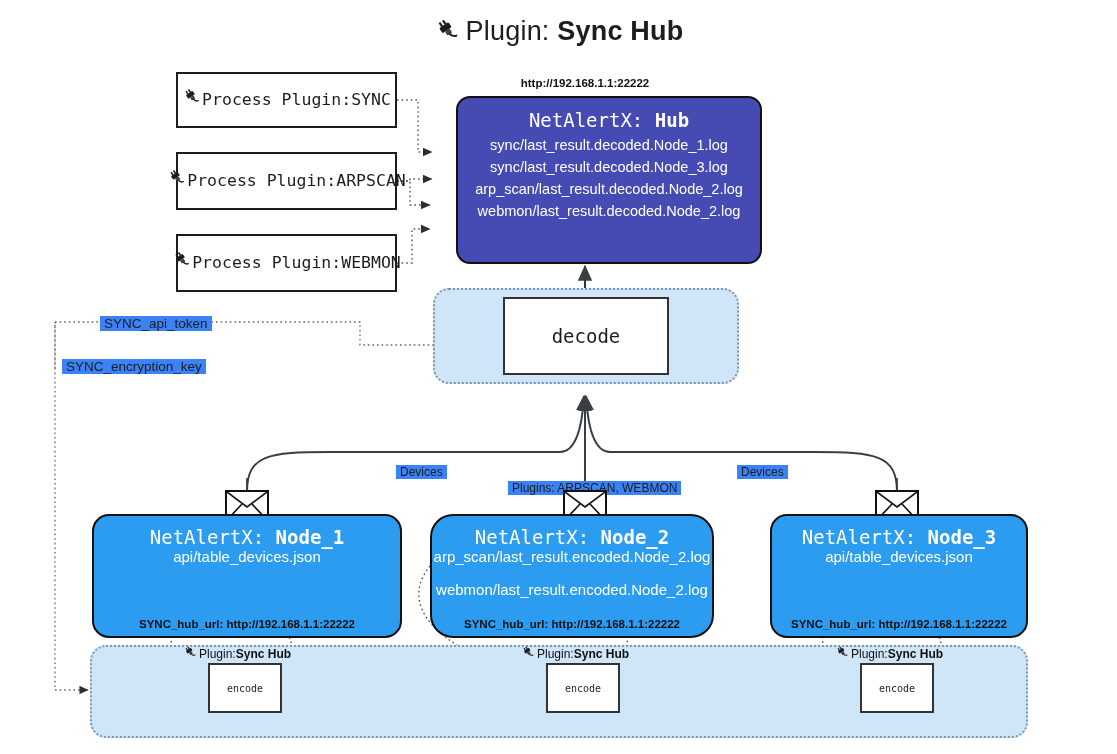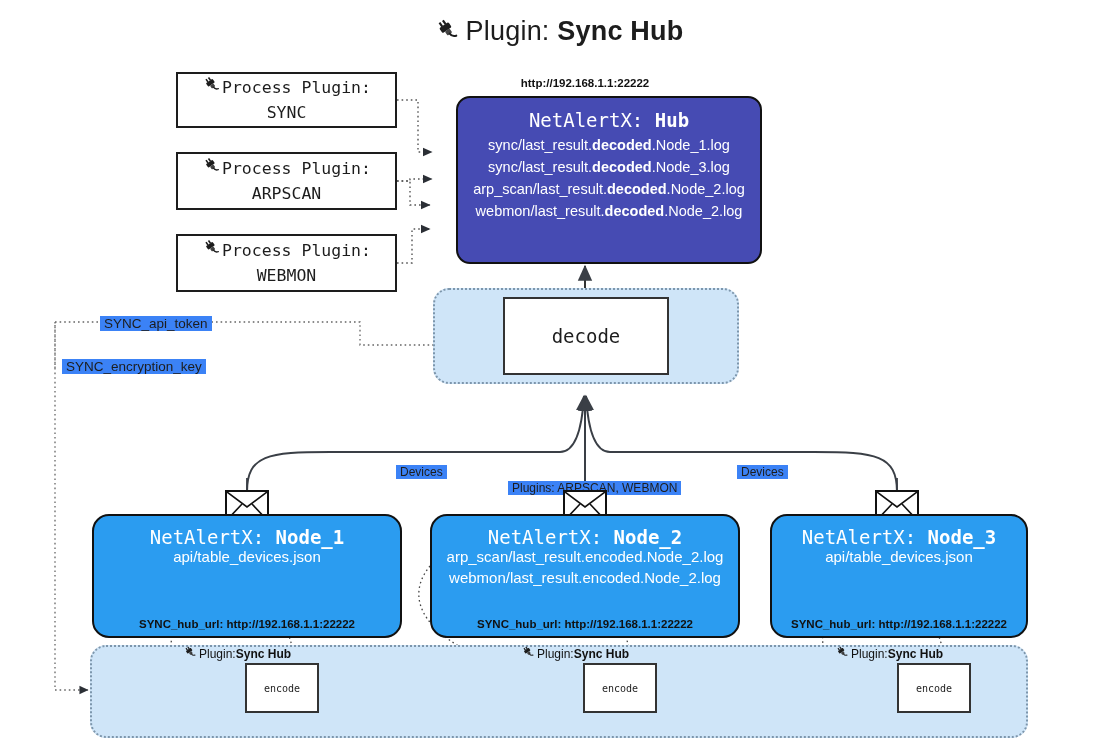--- a/index.html
+++ b/index.html
@@ -11,49 +11,49 @@
   
   .title{position:absolute;left:0;top:16px;width:1117px;text-align:center;
          font-size:27px;letter-spacing:.2px;white-space:nowrap;}
   .title .plug{display:inline-block;vertical-align:-3px;margin-right:6px;}
   .title b{font-weight:bold;}
 
   
   .procbox{position:absolute;border:2px solid #1d1d1d;background:#ffffff;
            font-family:"DejaVu Sans Mono","Liberation Mono",monospace;
            font-size:16.5px;line-height:1.45;text-align:center;
-           display:flex;flex-direction:column;align-items:center;justify-content:center;
+           display:flex;align-items:center;justify-content:center;
            box-sizing:border-box;}
   .procbox .r1{white-space:nowrap;display:flex;align-items:center;}
   .procbox .r1 .plug{margin-right:1px;}
   .procbox .r2{white-space:nowrap;text-align:right;}
 
   
   .hub{position:absolute;border:2px solid #111;border-radius:14px;
        background:#464bb3;color:#ffffff;box-sizing:border-box;
        display:flex;flex-direction:column;align-items:center;}
   .hub .hub-title{font-family:"DejaVu Sans Mono","Liberation Mono",monospace;
        font-size:19px;margin-top:11px;white-space:nowrap;}
   .hub .hub-title b{font-weight:bold;}
   .hub .logline{font-size:14.5px;white-space:nowrap;margin-top:6px;}
-  .hub .logline b{font-weight:bold;}
+  .hub .logline b{font-weight:normal;}
   .hub .logline.l3{font-size:14.5px;}
   .hub-url{position:absolute;font-size:11.5px;font-weight:bold;color:#111;
            text-align:center;white-space:nowrap;}
 
   
   .bluebox{position:absolute;background:#cfe5f8;border:2px dotted #7d96ac;
            border-radius:16px;box-sizing:border-box;}
 
   
   .wbox{position:absolute;background:#ffffff;border:2px solid #333;
         box-sizing:border-box;display:flex;align-items:center;justify-content:center;
         font-family:"DejaVu Sans Mono","Liberation Mono",monospace;}
   .wbox.decode{font-size:19px;}
-  .wbox.encode{font-size:10px;margin-left:37px;}
+  .wbox.encode{font-size:10px;}
 
   
   .node{position:absolute;background:#2b9cf0;border:2.5px solid #111;
         border-radius:17px;box-sizing:border-box;color:#fff;
         display:flex;flex-direction:column;align-items:center;}
   .node .n-title{font-family:"DejaVu Sans Mono","Liberation Mono",monospace;
         font-size:19px;margin-top:10px;white-space:nowrap;}
   .node .n-title b{font-weight:bold;}
   .node .n-line{font-size:15px;white-space:nowrap;}
   .node .n-foot{position:absolute;bottom:6px;left:0;width:100%;text-align:center;
@@ -224,24 +224,24 @@
         <path d="M0,28 L15,12 M40,28 L25,12" stroke="#111" stroke-width="1.6" fill="none"></path>
       </svg>
   </div>
 
   <div class="node" style="left:92px;top:514px;width:310px;height:124px;">
     <div class="n-title"><span>NetAlertX: </span><b>Node_1</b></div>
     <div class="n-line">api/table_devices.json</div>
     <div class="n-foot">SYNC_hub_url: http://192.168.1.1:22222</div>
   </div>
 
-  <div class="node" style="left:430px;top:514px;width:310px;height:124px;">
+  <div class="node" style="left:430px;top:514px;width:284px;height:124px;border-radius:23px;">
     <div class="n-title"><span>NetAlertX: </span><b>Node_2</b></div>
     <div class="n-line">arp_scan/last_result.encoded.Node_2.log</div>
-    <div class="n-line" style="margin-top:4px;">webmon/last_result.encoded.Node_2.log</div>
+    <div class="n-line" style="margin-top:16px;">webmon/last_result.encoded.Node_2.log</div>
     <div class="n-foot">SYNC_hub_url: http://192.168.1.1:22222</div>
   </div>
 
   <div class="node" style="left:770px;top:514px;width:258px;height:124px;">
     <div class="n-title"><span>NetAlertX: </span><b>Node_3</b></div>
     <div class="n-line">api/table_devices.json</div>
     <div class="n-foot">SYNC_hub_url: http://192.168.1.1:22222</div>
   </div>
 
   <div class="bluebox" style="left:90px;top:645px;width:938px;height:93px;"></div>

